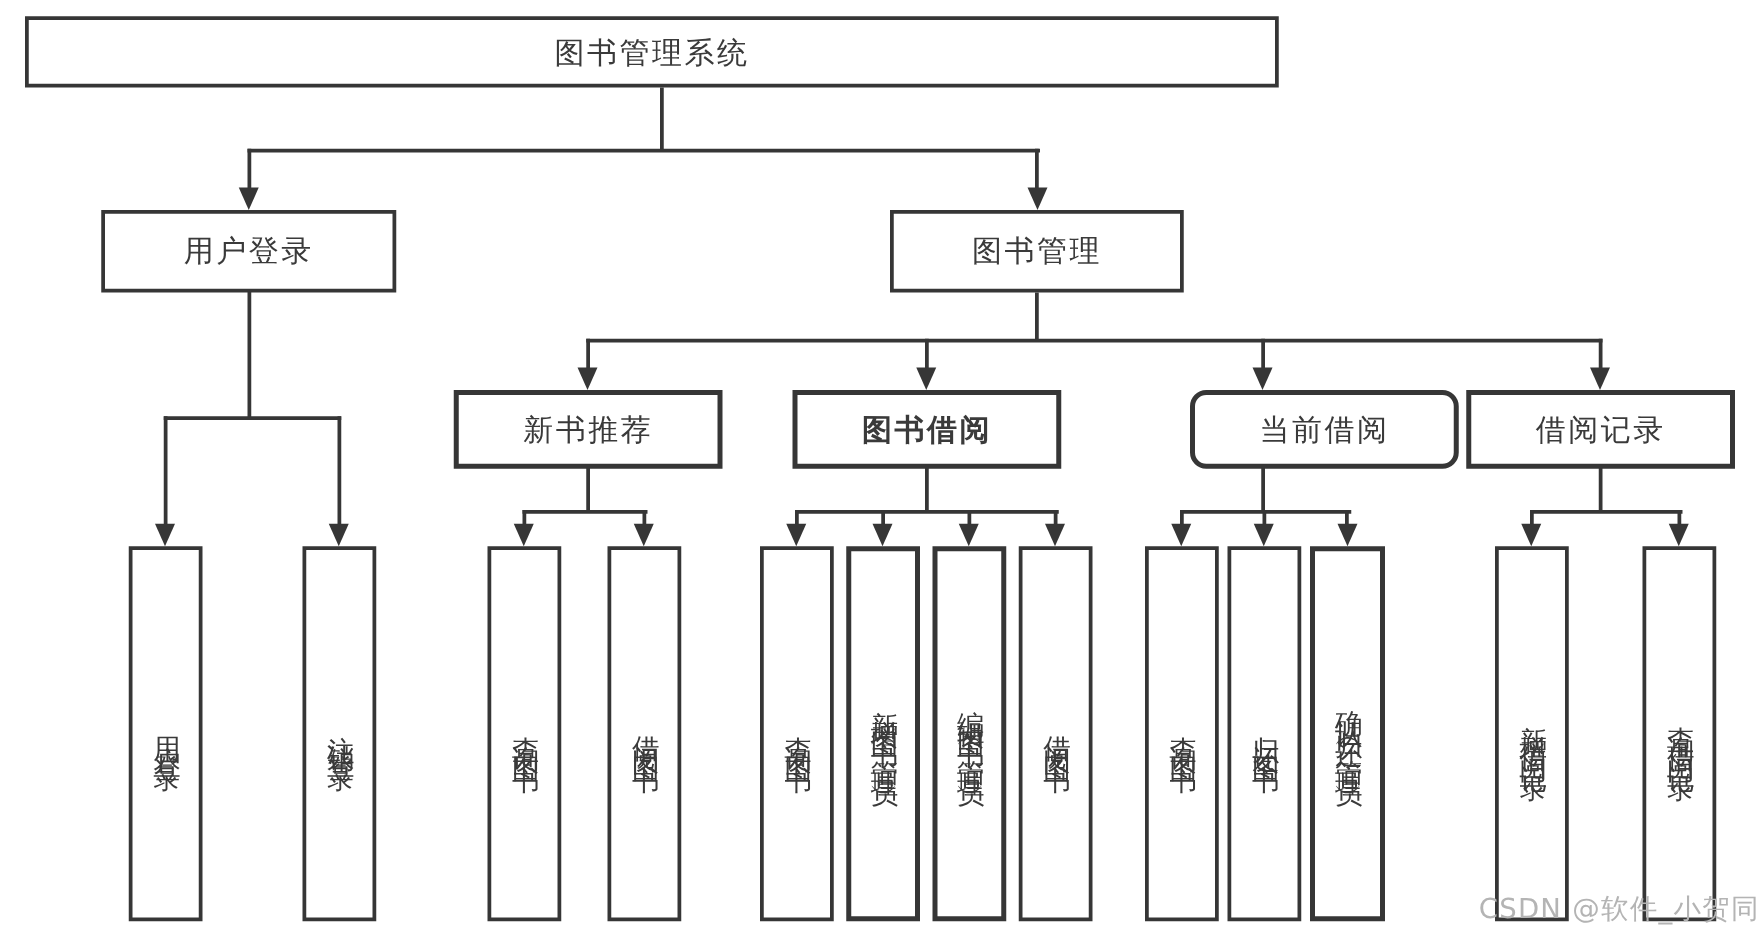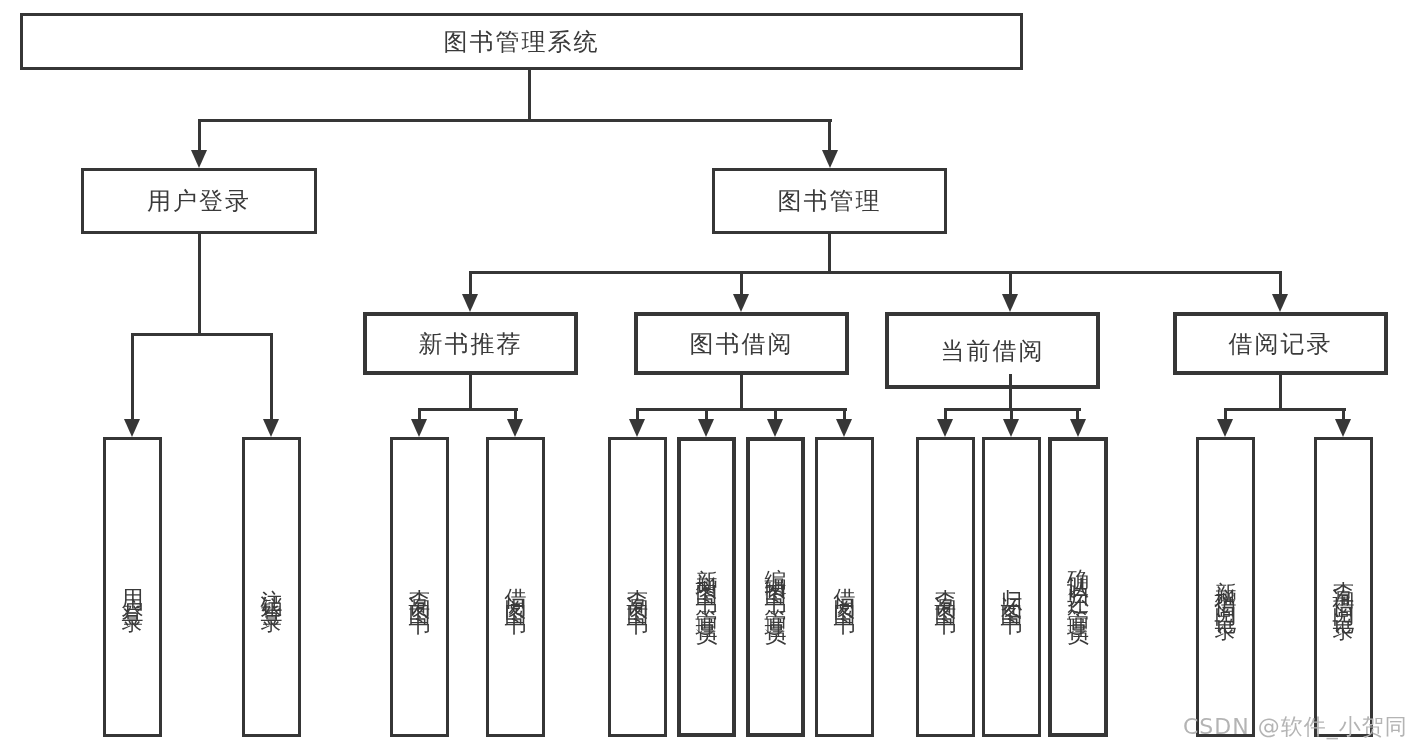--- a/index.html
+++ b/index.html
@@ -86,22 +86,22 @@
   <div class="vline" style="left:469px;top:271px;height:24px;"></div>
   <div class="arrow" style="left:462px;top:294px;"></div>
   <div class="vline" style="left:740px;top:271px;height:24px;"></div>
   <div class="arrow" style="left:733px;top:294px;"></div>
   <div class="vline" style="left:1009px;top:271px;height:24px;"></div>
   <div class="arrow" style="left:1002px;top:294px;"></div>
   <div class="vline" style="left:1279px;top:271px;height:24px;"></div>
   <div class="arrow" style="left:1272px;top:294px;"></div>
 
   <div class="node l3" style="left:363px;top:312px;width:215px;height:63px;text-align:center;">新书推荐</div>
-  <div class="node l3" style="left:634px;top:312px;width:215px;height:63px;">图书借阅</div>
-  <div class="node l3" style="left:885px;top:312px;width:215px;height:77px;">当前借阅</div>
+  <div class="node l3" style="left:634px;top:312px;width:215px;height:63px;font-weight:bold;">图书借阅</div>
+  <div class="node l3" style="left:952px;top:312px;width:215px;height:63px;border-radius:13px;">当前借阅</div>
   <div class="node l3" style="left:1173px;top:312px;width:215px;height:63px;">借阅记录</div>
 
   <div class="vline" style="left:469px;top:374px;height:36px;"></div>
   <div class="hline" style="left:418px;top:408px;width:100px;"></div>
   <div class="vline" style="left:418px;top:408px;height:13px;"></div>
   <div class="arrow" style="left:411px;top:419px;"></div>
   <div class="vline" style="left:514px;top:408px;height:13px;"></div>
   <div class="arrow" style="left:507px;top:419px;"></div>
 
   <div class="vline" style="left:740px;top:374px;height:36px;"></div>

